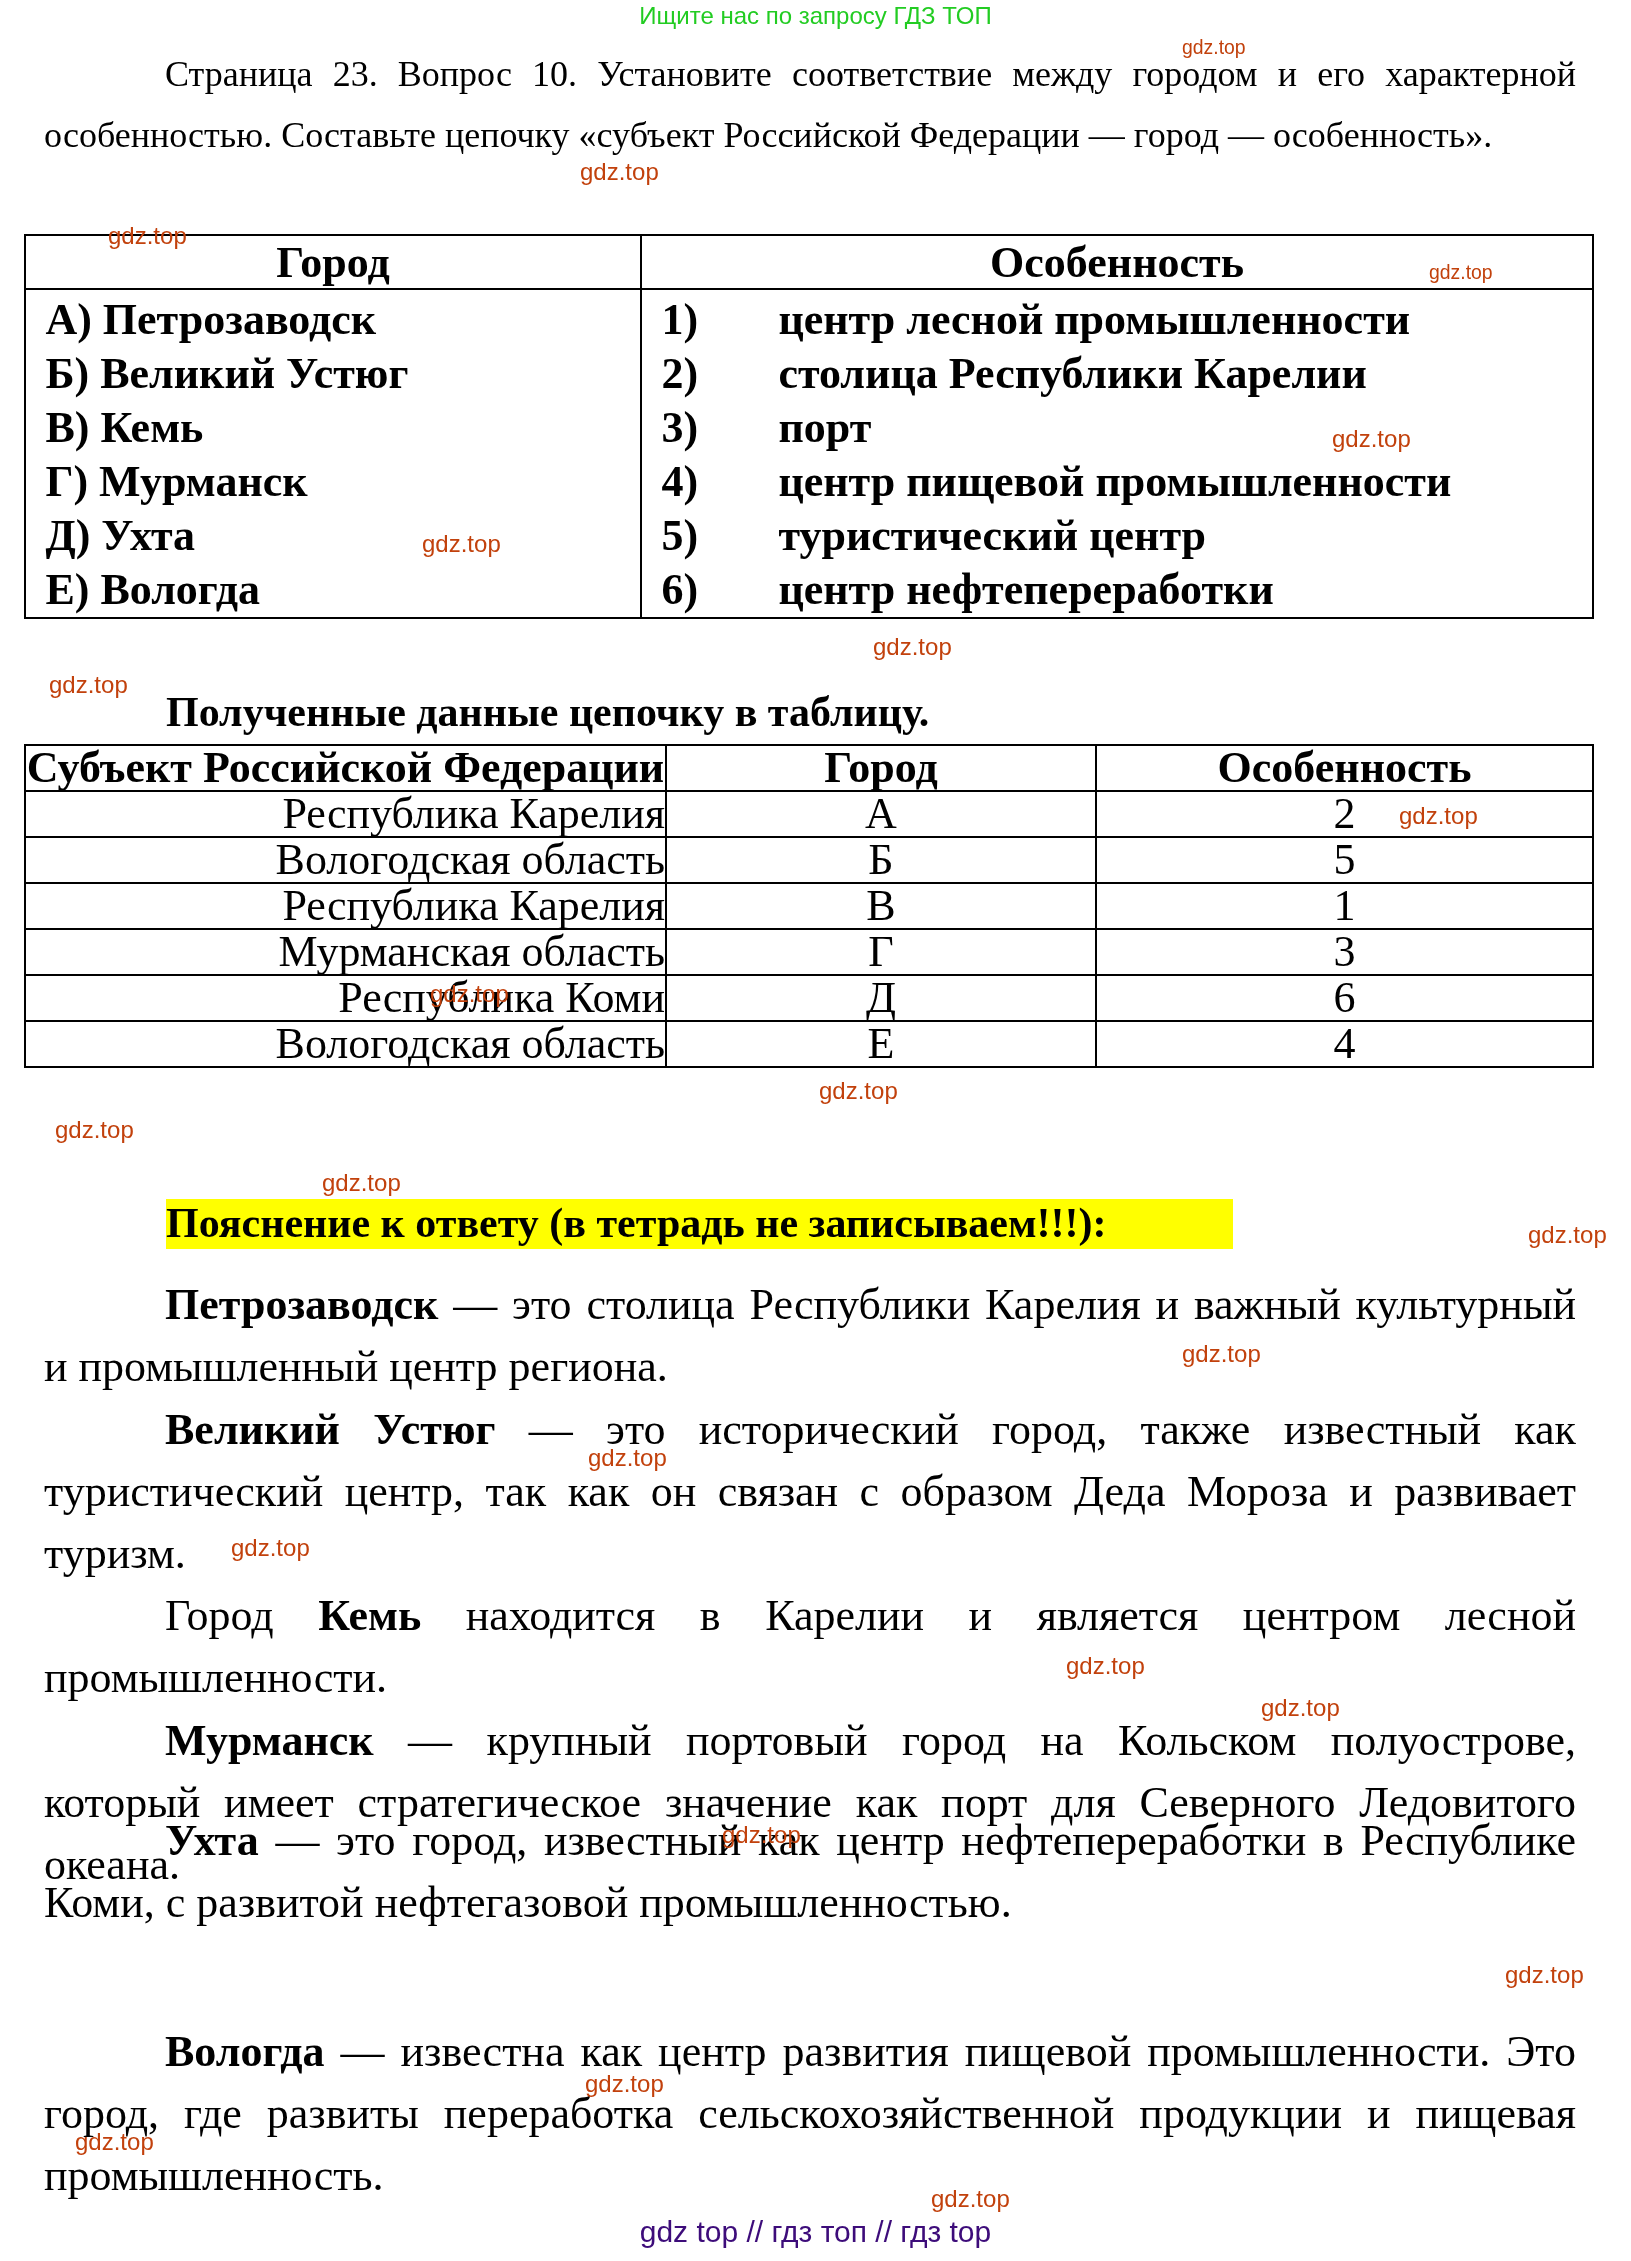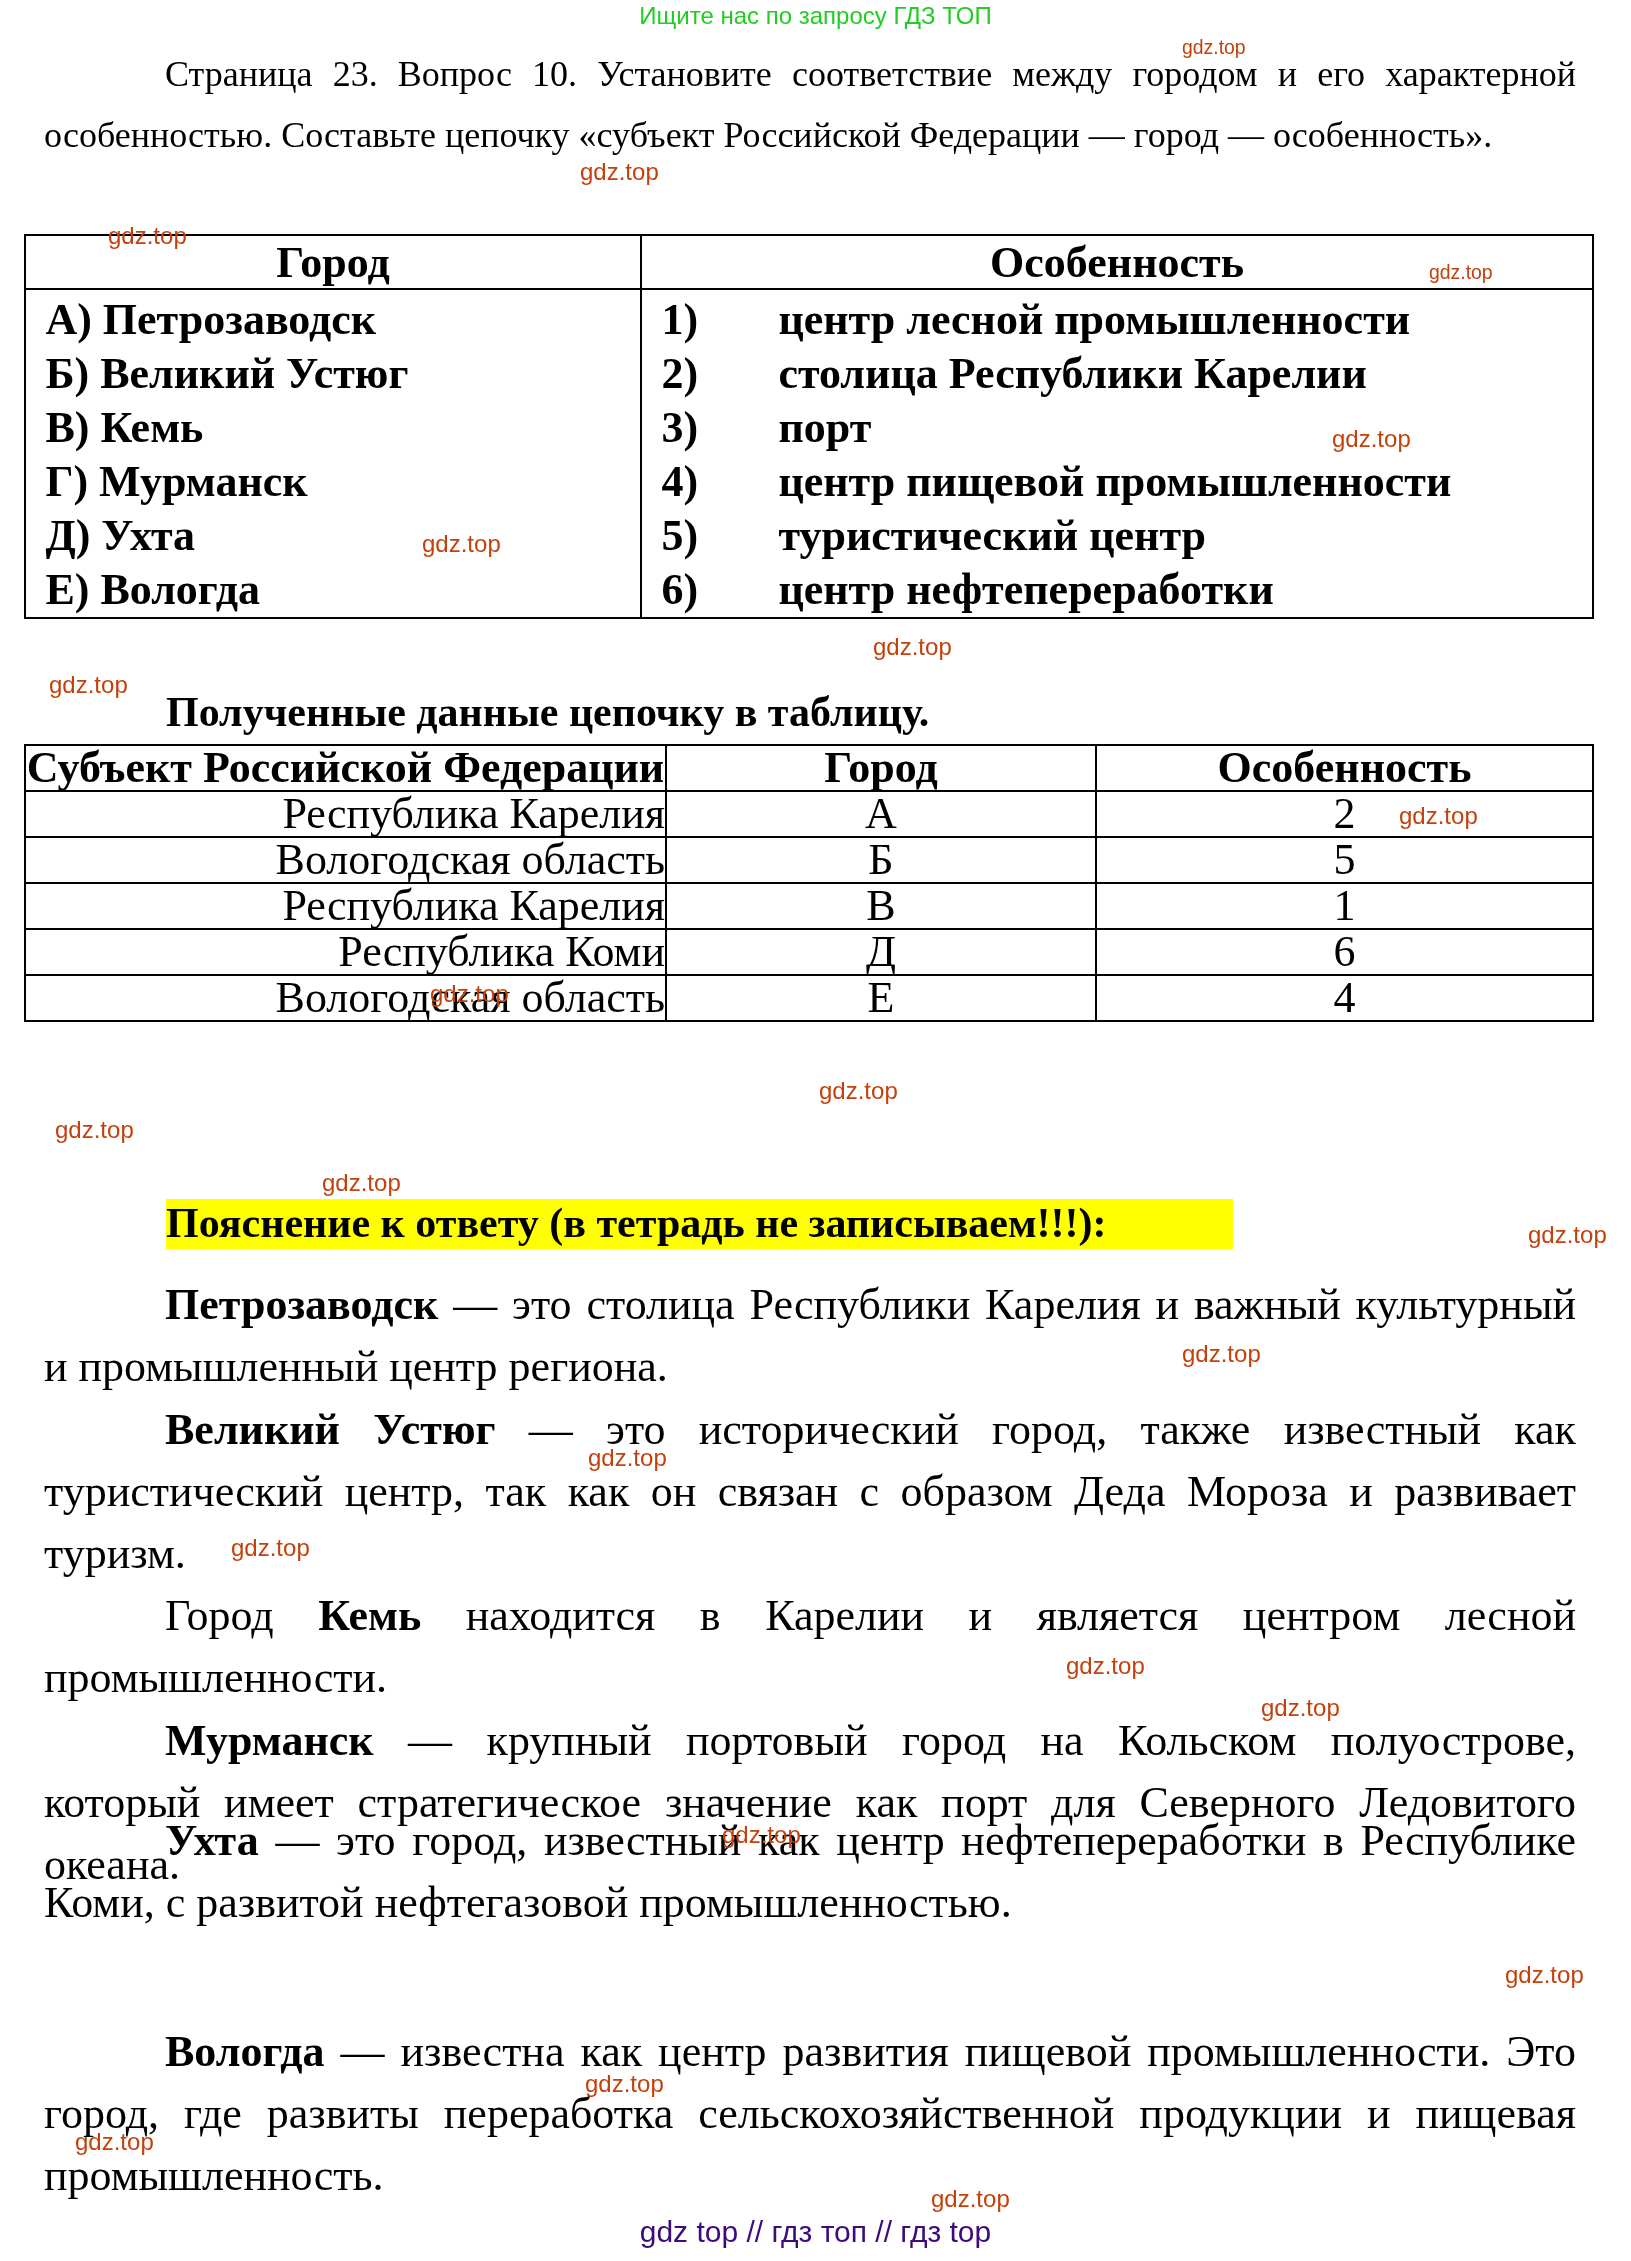--- a/index.html
+++ b/index.html
@@ -81,20 +81,25 @@
     <td class="left">Вологодская область</td>
     <td class="center">Б</td>
     <td class="center">5</td>
   </tr>
   <tr>
     <td class="left">Республика Карелия</td>
     <td class="center">В</td>
     <td class="center">1</td>
   </tr>
   <tr>
+    <td class="left">Мурманская область</td>
+    <td class="center">Г</td>
+    <td class="center">3</td>
+  </tr>
+  <tr>
     <td class="left">Республика Коми</td>
     <td class="center">Д</td>
     <td class="center">6</td>
   </tr>
   <tr>
     <td class="left">Вологодская область</td>
     <td class="center">Е</td>
     <td class="center">4</td>
   </tr>
 </tbody>

